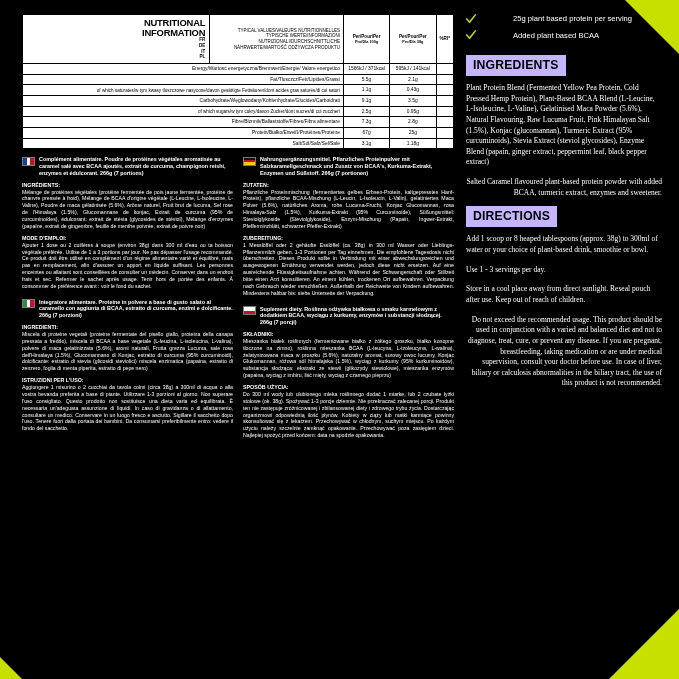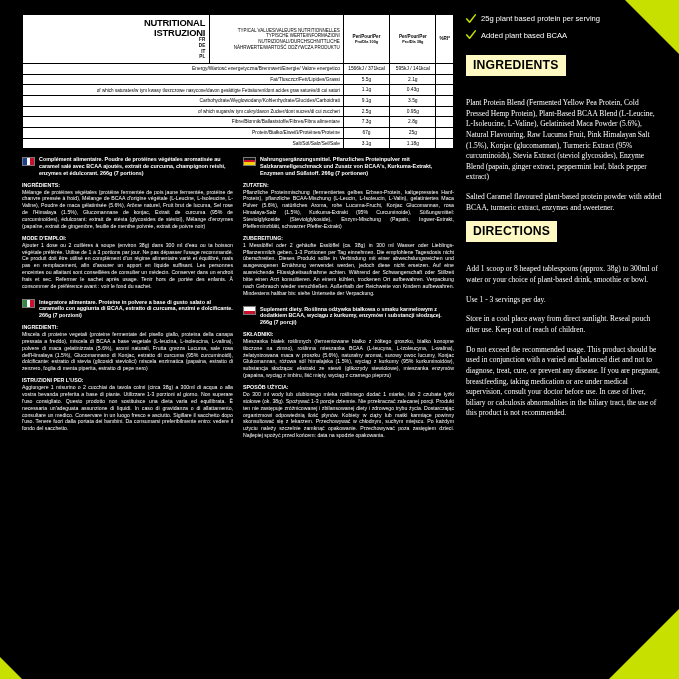--- a/index.html
+++ b/index.html
@@ -180,58 +180,59 @@
     width: 10px; height: 10px;
     position: relative;
     margin-top: -0.5px;
   }
   .tick svg { display: block; }
   .tick-text {
     color: #ffffff;
     font-size: 7.6px;
     line-height: 1.2;
     font-weight: normal;
+    margin-left: 32px;
   }
 
   .section-title-bar {
-    background: #fef9c3;
+    background: #c4b5fd;
     color: #000000;
     font-size: 12.2px;
     font-weight: bold;
     letter-spacing: 0.2px;
     padding: 3px 7px 4px 7px;
     margin-top: 8px;
-    margin-bottom: 22px;
+    margin-bottom: 7px;
     display: inline-block;
   }
   .rc-body {
     color: #ffffff;
     font-size: 7.5px;
     line-height: 1.42;
   }
   .rc-body p { margin: 0 0 9px 0; font-family: Liberation Serif, serif; }
-  .rc-body p:last-child { margin-bottom: 0; }
+  .rc-body p:last-child { margin-bottom: 0; text-align: right; }
 </style>
 </head>
 <body>
 
 <div class="page">
   <div class="corner-tr"></div>
   <div class="corner-br"></div>
   <div class="corner-bl"></div>
 
   <div class="left-col">
 
     <table class="nut-table">
       <tbody>
           <tr>
         <td class="nut-head-left">
           <span class="nut-title">
             <span>NUTRITIONAL</span>
-            <span class="t2">ISTRUZIONI</span>
+            <span class="t2">INFORMATION</span>
           </span>
           <span class="flagbox">
             <span>FR</span>
             <span>DE</span>
             <span>IT</span>
             <span>PL</span>
           </span>
         </td>
         <td class="nut-head-mid">
           <div>TYPICAL VALUES/VALEURS NUTRITIONNELLES</div>

